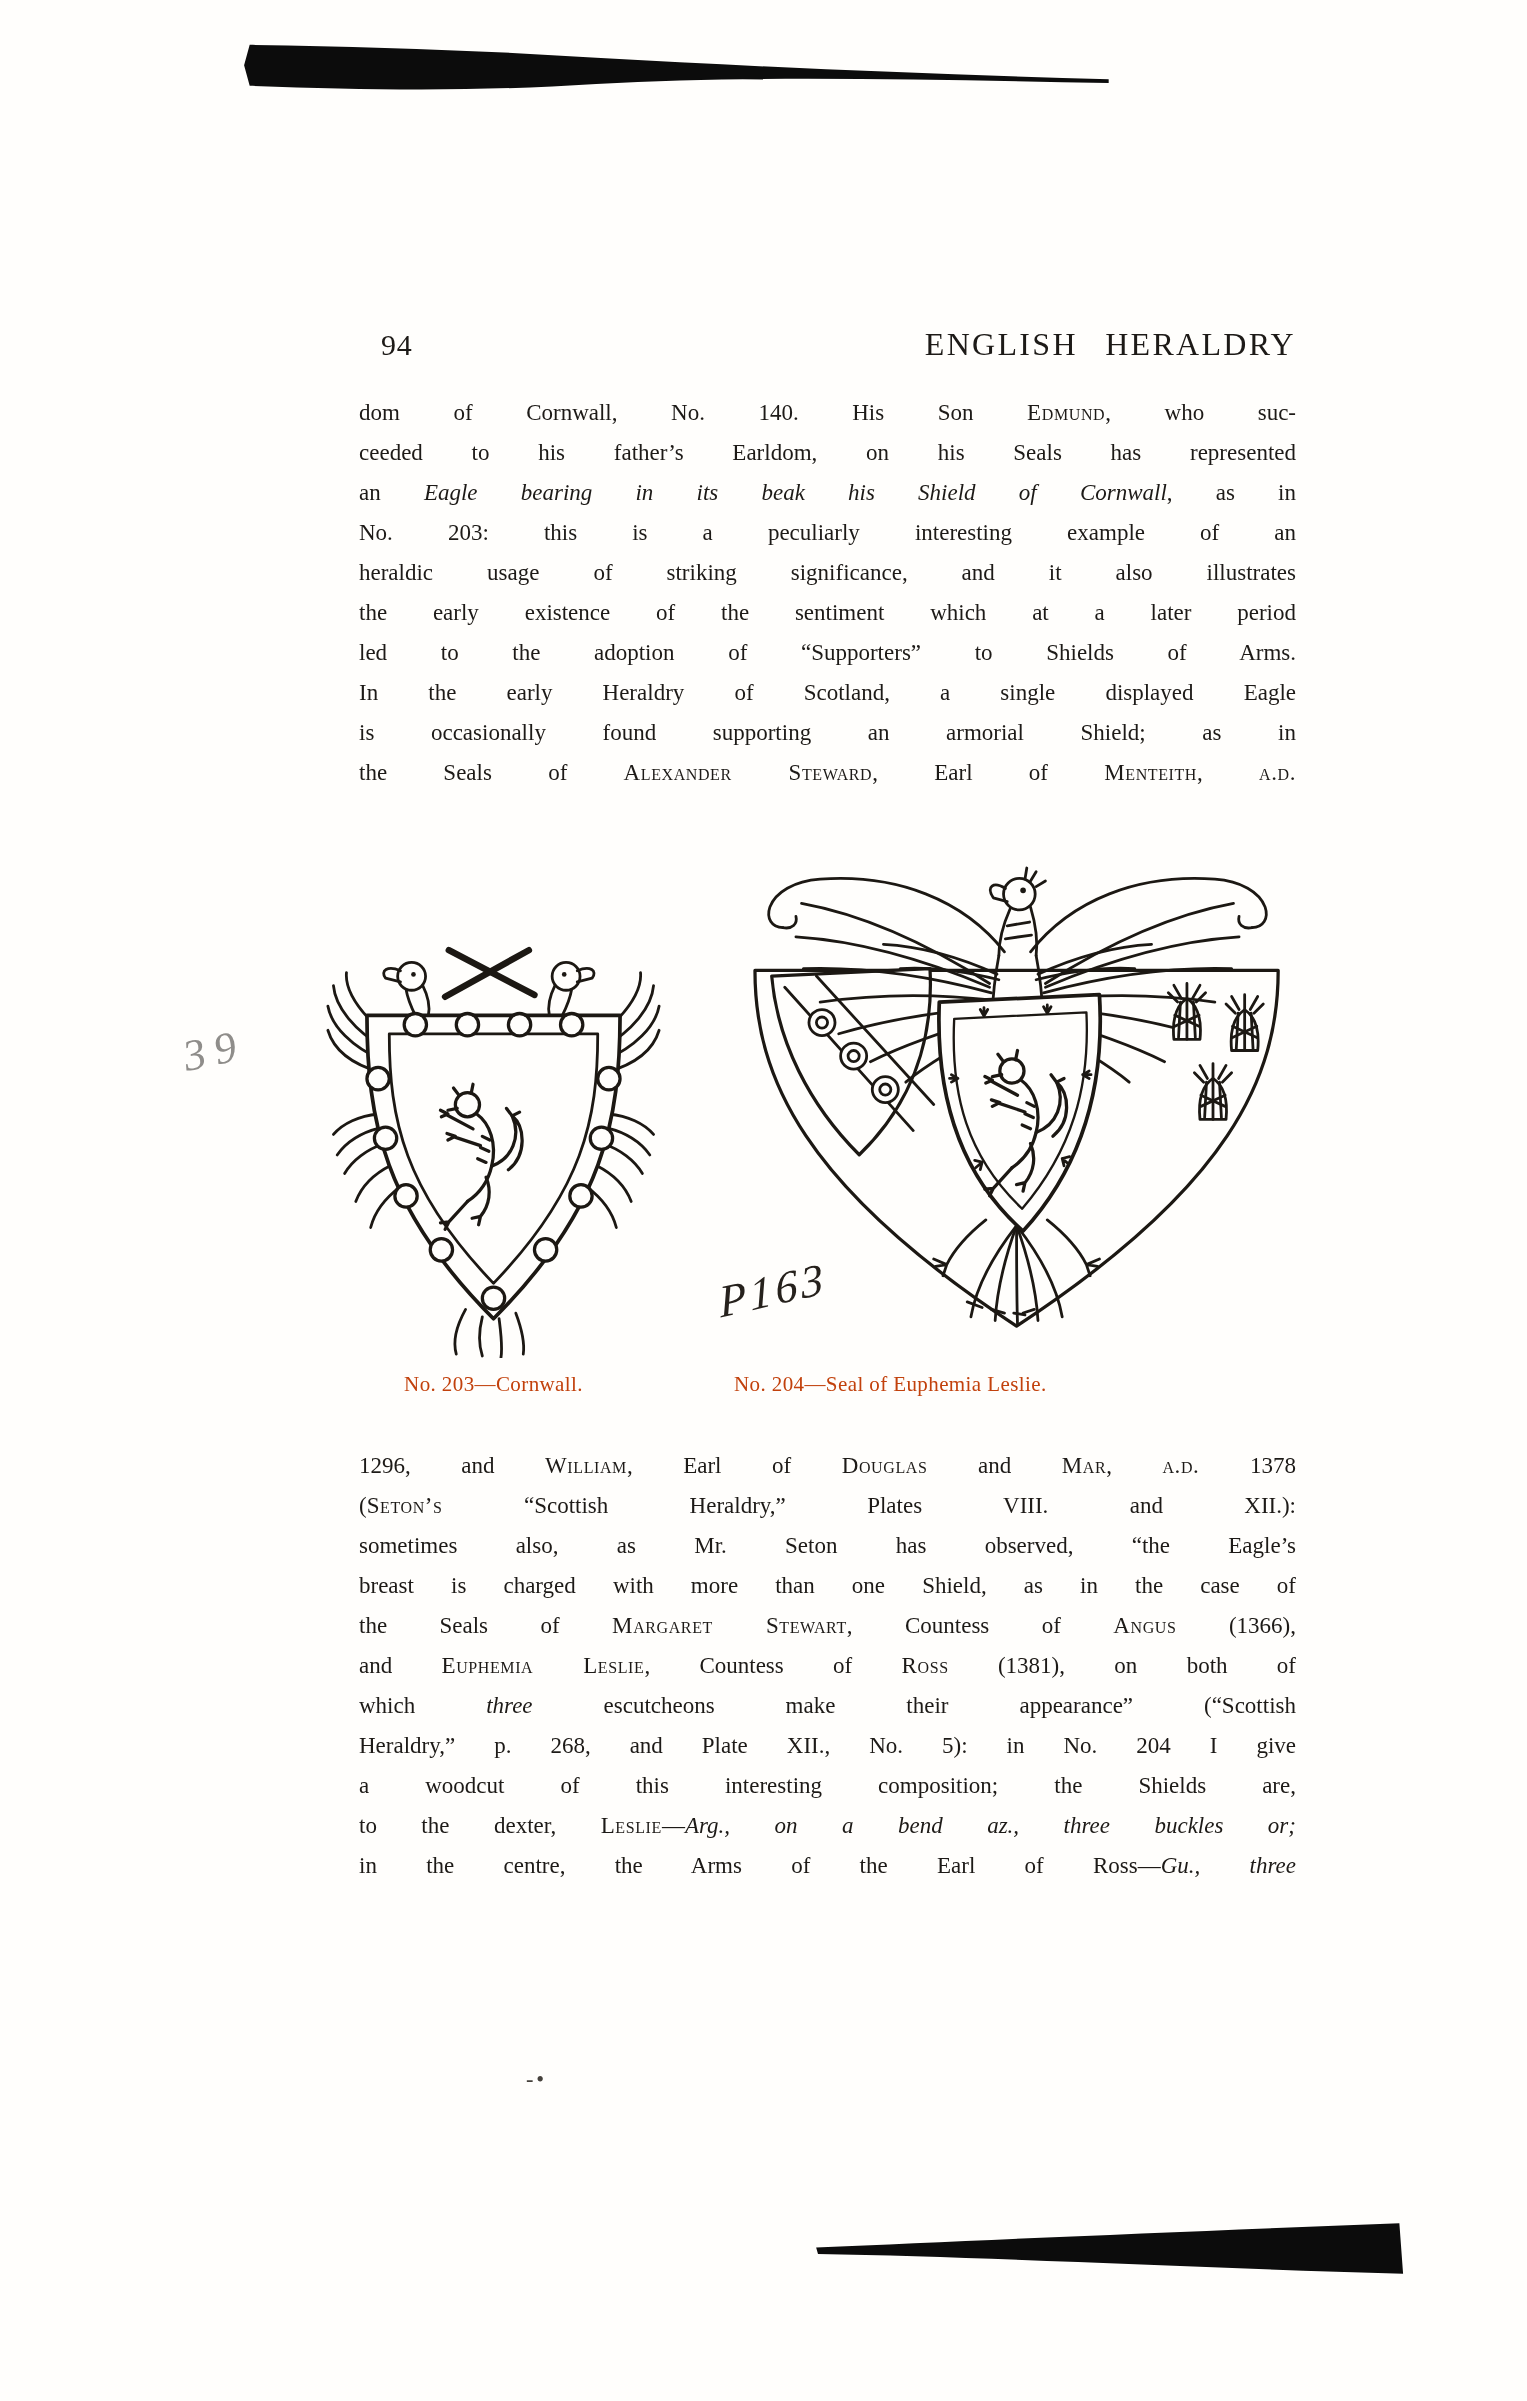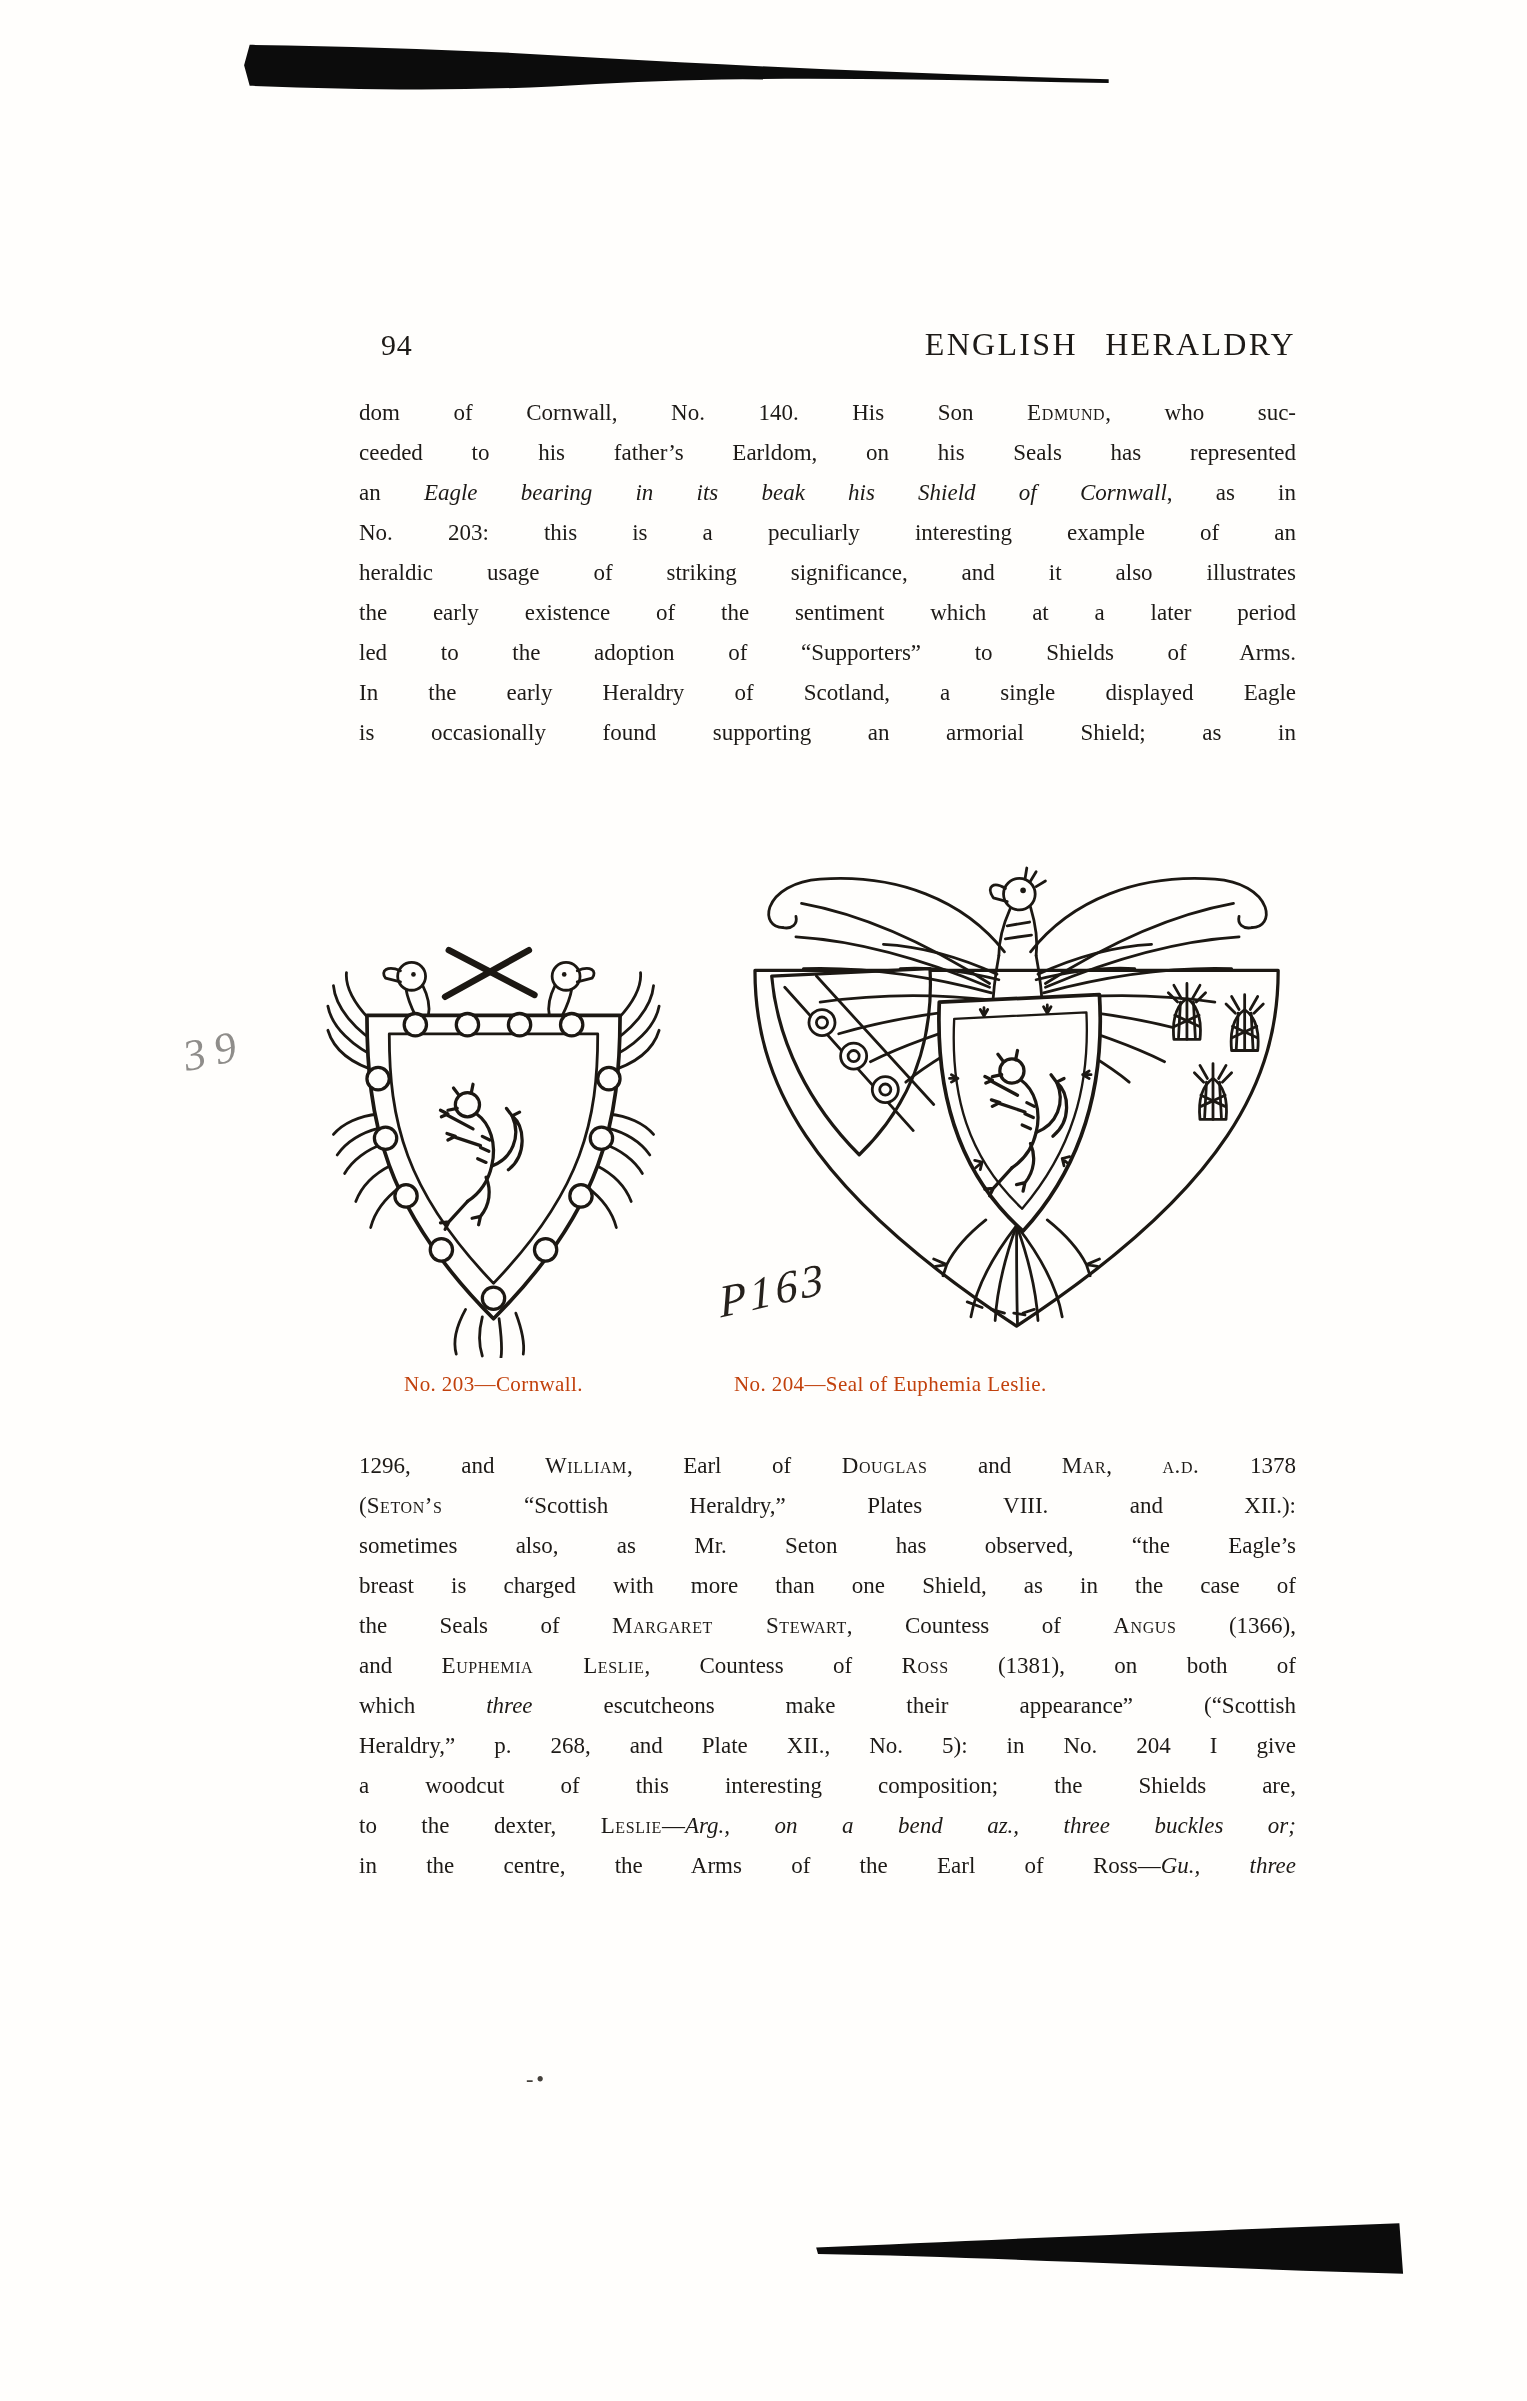--- a/index.html
+++ b/index.html
@@ -63,20 +63,21 @@
   <section class="para p1">
     <div class="line">dom of Cornwall, No. 140.  His Son <span class="sc">Edmund</span>, who suc-</div>
     <div class="line">ceeded to his father’s Earldom, on his Seals has represented</div>
     <div class="line">an <i>Eagle bearing in its beak his Shield of Cornwall</i>, as in</div>
     <div class="line">No. 203: this is a peculiarly interesting example of an</div>
     <div class="line">heraldic usage of striking significance, and it also illustrates</div>
     <div class="line">the early existence of the sentiment which at a later period</div>
     <div class="line">led to the adoption of “Supporters” to Shields of Arms.</div>
     <div class="line">In the early Heraldry of Scotland, a single displayed Eagle</div>
     <div class="line">is occasionally found supporting an armorial Shield; as in</div>
+    <div class="line">the Seals of <span class="sc">Alexander Steward</span>, Earl of <span class="sc">Menteith</span>, <span class="sc">a.d.</span></div>
   </section>
 
   <div class="margin-note">39</div>
 
   <figure class="fig1">
     <svg class="woodcut" width="335" height="421" viewBox="0 0 360 452">
       <g stroke="#1c1813" fill="none" stroke-width="3" stroke-linecap="round" stroke-linejoin="round">
 
         <path d="M70,110 C40,85 20,60 22,38"></path>
         <path d="M64,120 C30,100 10,75 8,52"></path>

